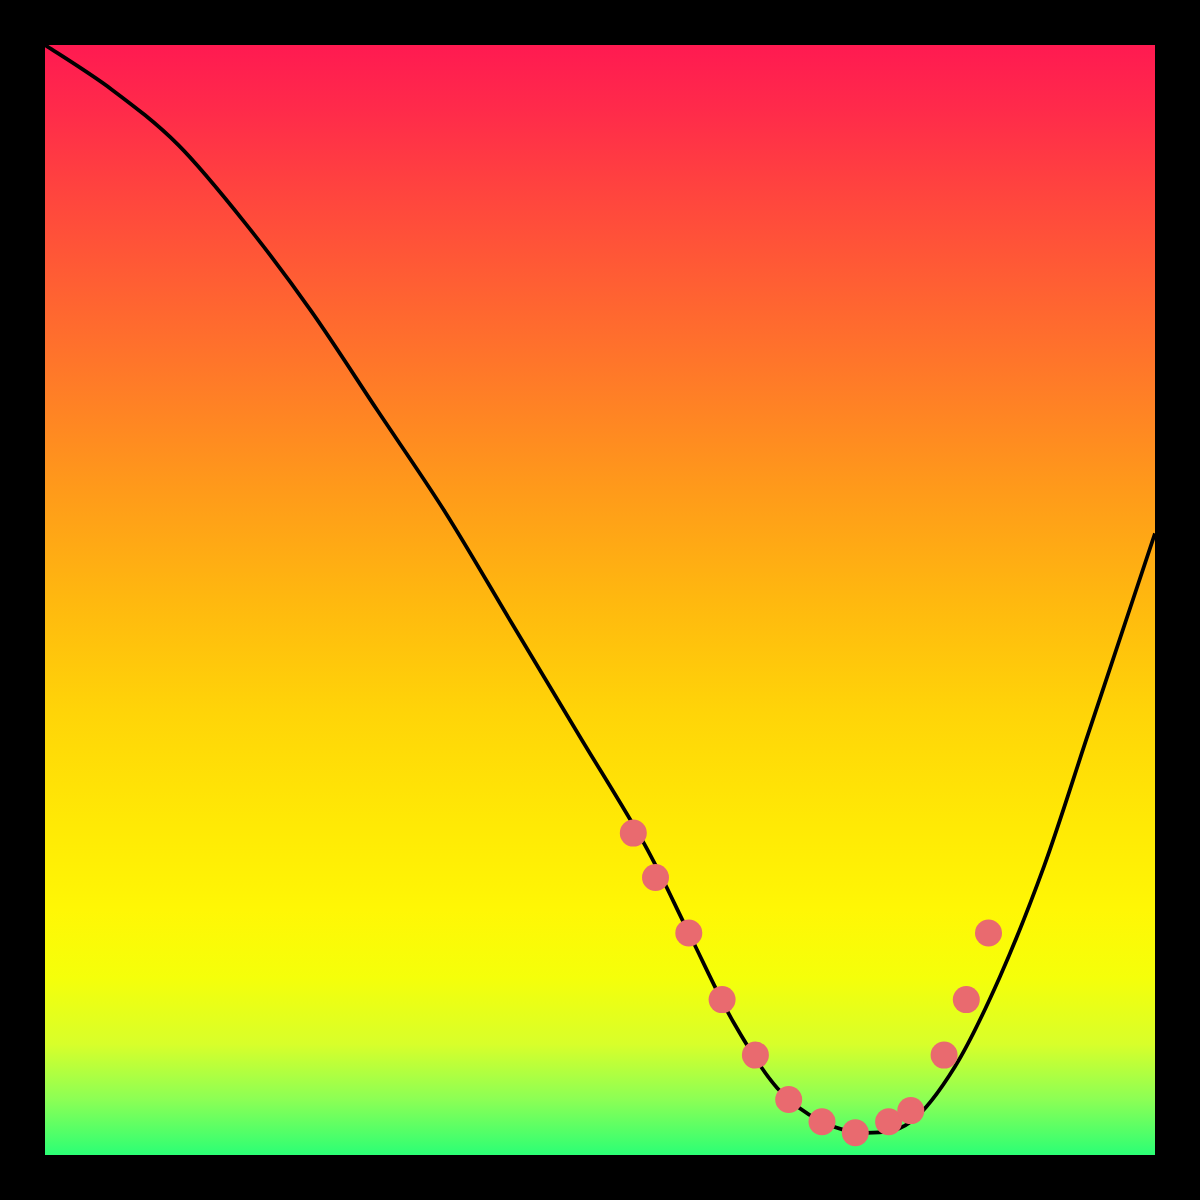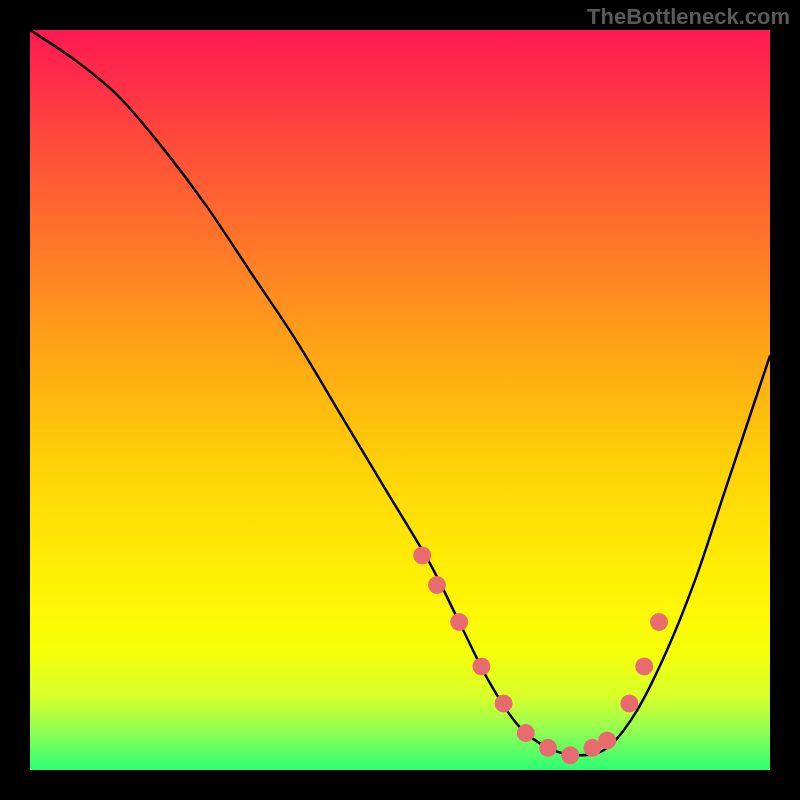--- a/index.html
+++ b/index.html
@@ -52,21 +52,20 @@
     position: absolute;
     inset: 0;
     width: 100%;
     height: 100%;
   }
 </style>
 </head>
 <body>
 
 <div class="container">
-  <div class="watermark">TheBottleneck.com</div>
   <div class="plot-area">
     <div class="gradient-bg"></div>
     <svg class="curve" viewBox="0 0 740 740" preserveAspectRatio="none">
       <path id="curve-path" fill="none" stroke="#000" stroke-width="2.5" d="M 0.0 0.0 C 7.4 4.9, 29.6 18.5, 44.4 29.6 C 59.2 40.7, 74.0 51.8, 88.8 66.6 C 103.6 81.4, 118.4 99.9, 133.2 118.4 C 148.0 136.9, 162.8 156.6, 177.6 177.6 C 192.4 198.6, 207.2 222.0, 222.0 244.2 C 236.8 266.4, 251.6 287.4, 266.4 310.8 C 281.2 334.2, 296.0 360.1, 310.8 384.8 C 325.6 409.5, 340.4 434.1, 355.2 458.8 C 370.0 483.5, 387.3 510.6, 399.6 532.8 C 411.9 555.0, 419.3 572.3, 429.2 592.0 C 439.1 611.7, 448.9 633.9, 458.8 651.2 C 468.7 668.5, 478.5 684.5, 488.4 695.6 C 498.3 706.7, 508.1 712.9, 518.0 717.8 C 527.9 722.7, 537.7 725.2, 547.6 725.2 C 557.5 725.2, 567.3 725.2, 577.2 717.8 C 587.1 710.4, 596.9 696.8, 606.8 680.8 C 616.7 664.8, 626.5 643.8, 636.4 621.6 C 646.3 599.4, 656.1 574.7, 666.0 547.6 C 675.9 520.5, 685.7 488.4, 695.6 458.8 C 705.5 429.2, 717.8 392.2, 725.2 370.0 C 732.6 347.8, 737.5 333.0, 740.0 325.6"></path>
       <g id="marker-group">
           <circle cx="392.2" cy="525.4" r="9" fill="#e96a6f"></circle>
           <circle cx="407.0" cy="555.0" r="9" fill="#e96a6f"></circle>
           <circle cx="429.2" cy="592.0" r="9" fill="#e96a6f"></circle>
           <circle cx="451.4" cy="636.4" r="9" fill="#e96a6f"></circle>
           <circle cx="473.6" cy="673.4" r="9" fill="#e96a6f"></circle>

